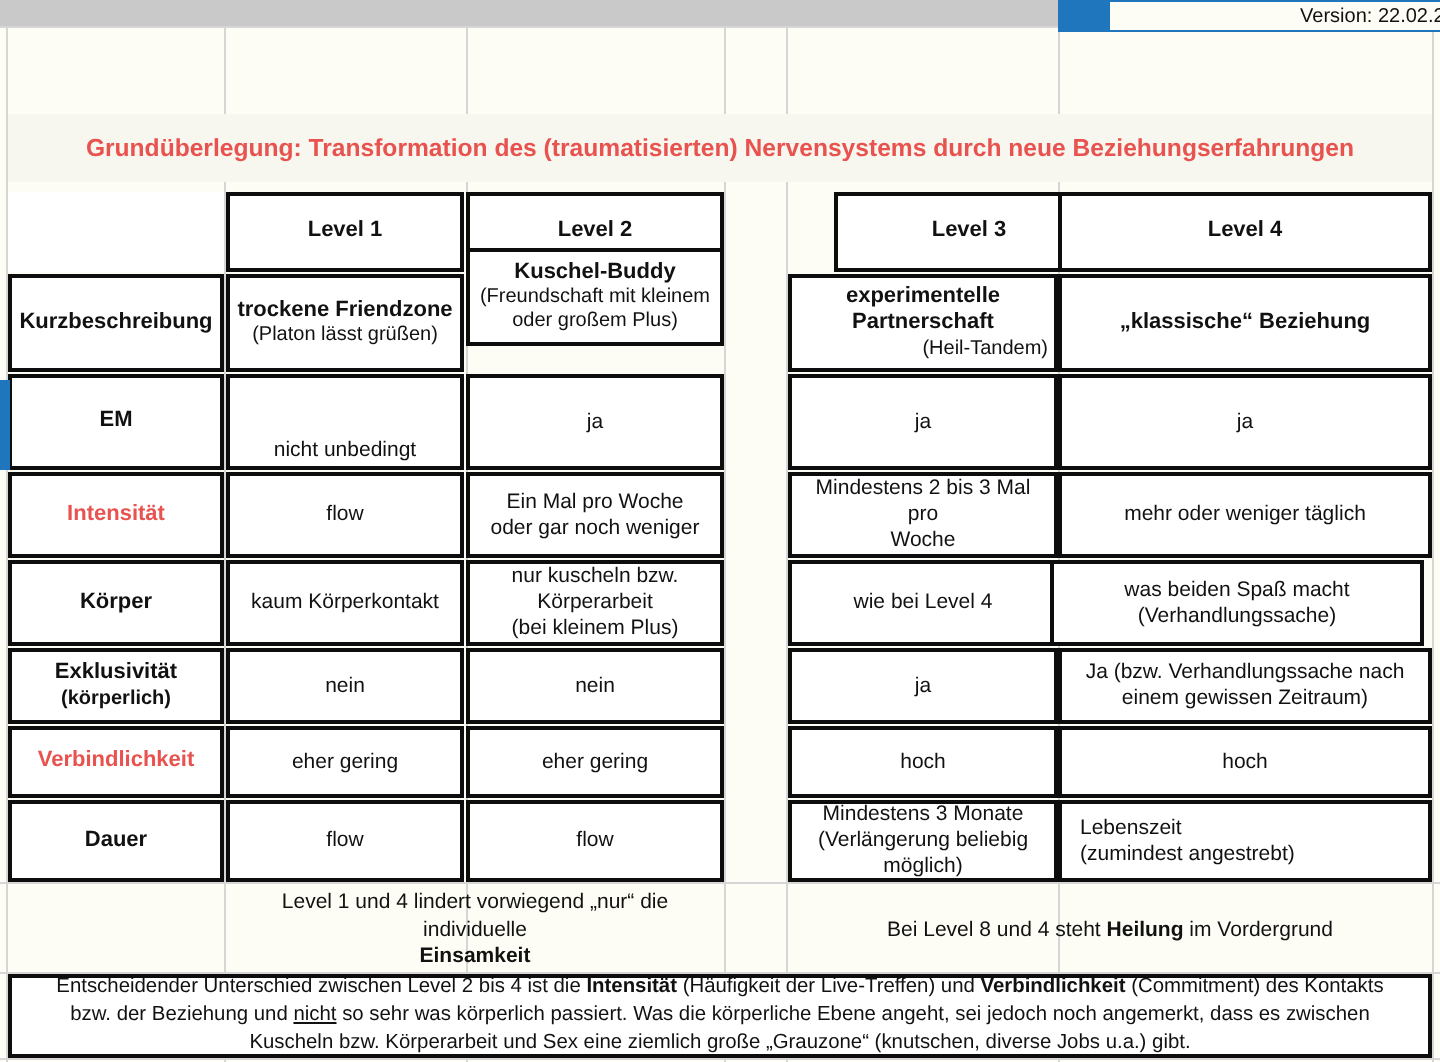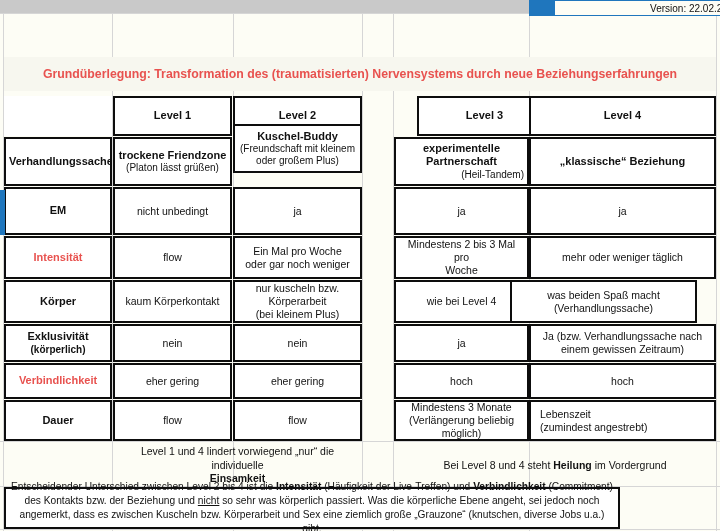--- a/index.html
+++ b/index.html
@@ -156,28 +156,28 @@
     line-height: 1.3;
     background: transparent;
     padding: 0 4px;
   }
   .summary b { font-weight: bold; }
 
   
   .footer-box {
     position: absolute;
     left: 4px; top: 487px;
-    width: 616px; height: 42px;
+    width: 712px; height: 42px;
     background: #ffffff;
     border: 2px solid #0d0d0d;
     box-sizing: border-box;
     display: flex;
     align-items: center;
     justify-content: center;
-    padding: 1px 4px;
+    padding: 1px 18px;
   }
   .footer-text {
     font-size: 10.2px;
     color: #111111;
     text-align: center;
     line-height: 1.38;
   }
   .footer-text b { font-weight: bold; }
   .footer-text u { text-decoration: underline; }
 </style>
@@ -218,21 +218,21 @@
       <span class="inner">Level 2</span>
     </div>
     <div class="cell head" style="left:384px;top:0px;  width:135px; height:40px;margin-left:33px;">
       <span class="inner">Level 3</span>
     </div>
     <div class="cell head" style="left:529px;top:0px;  width:187px; height:40px;">
       <span class="inner">Level 4</span>
     </div>
 
     <div class="cell rowlabel" style="left:4px;top:41px;width:108px;height:49px;">
-      <span class="inner">Verhandlungssache</span>
+      <span class="inner">Kurzbeschreibung</span>
     </div>
     <div class="cell" style="left:113px;top:41px;width:119px;height:49px;">
       <span class="inner">
         <span class="strong">trockene Friendzone</span>
         <span class="sub">(Platon lässt grüßen)</span>
       </span>
     </div>
     <div class="cell" style="left:233px;top:28px;width:129px;height:49px;">
       <span class="inner">
         <span class="strong">Kuschel-Buddy</span>
@@ -249,21 +249,21 @@
     </div>
     <div class="cell" style="left:529px;top:41px;width:187px;height:49px;">
       <span class="inner">
         <span class="strong">„klassische“ Beziehung</span>
       </span>
     </div>
 
     <div class="cell rowlabel" style="left:4px;top:91px;width:108px;height:48px;">
       <span class="inner">EM</span>
     </div>
-    <div class="cell" style="left:113px;top:91px;width:119px;height:48px;">
+    <div class="cell" style="left:113px;top:91px;width:119px;height:48px;align-items:flex-end;">
       <span class="inner">nicht unbedingt</span>
     </div>
     <div class="cell" style="left:233px;top:91px;width:129px;height:48px;">
       <span class="inner">ja</span>
     </div>
     <div class="cell" style="left:394px;top:91px;width:135px;height:48px;">
       <span class="inner">ja</span>
     </div>
     <div class="cell" style="left:529px;top:91px;width:187px;height:48px;">
       <span class="inner">ja</span>
@@ -294,21 +294,21 @@
       <span class="inner">kaum Körperkontakt</span>
     </div>
     <div class="cell" style="left:233px;top:184px;width:129px;height:43px;">
       <span class="inner" style="white-space:pre-line;">nur kuscheln bzw.
 Körperarbeit
 (bei kleinem Plus)</span>
     </div>
     <div class="cell" style="left:394px;top:184px;width:135px;height:43px;">
       <span class="inner">wie bei Level 4</span>
     </div>
-    <div class="cell" style="left:510px;top:184px;width:187px;height:43px;">
+    <div class="cell" style="left:525px;top:184px;width:187px;height:43px;">
       <span class="inner" style="white-space:pre-line;">was beiden Spaß macht
 (Verhandlungssache)</span>
     </div>
 
     <div class="cell rowlabel" style="left:4px;top:228px;width:108px;height:38px;">
       <span class="inner">
         <span class="strong">Exklusivität</span>
         <span class="sub">(körperlich)</span>
       </span>
     </div>

